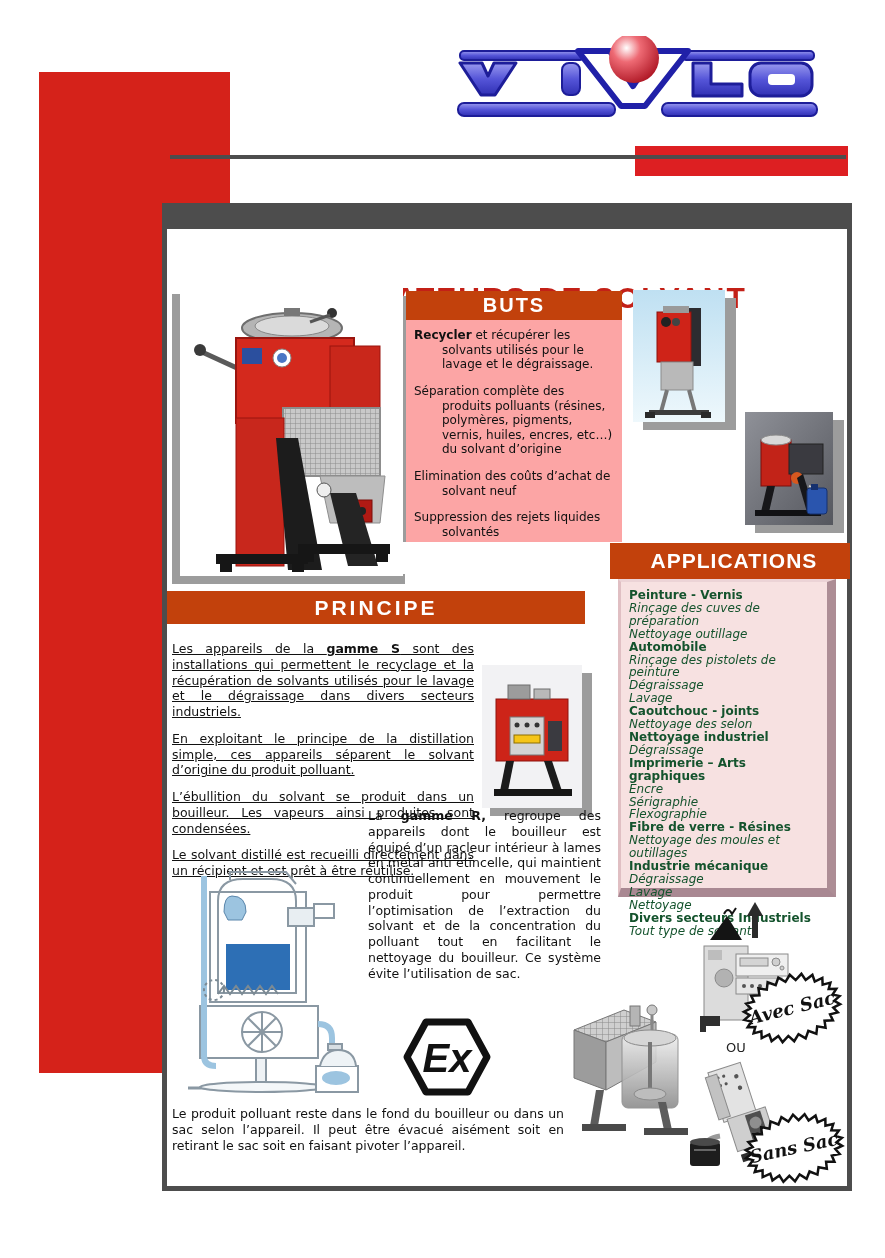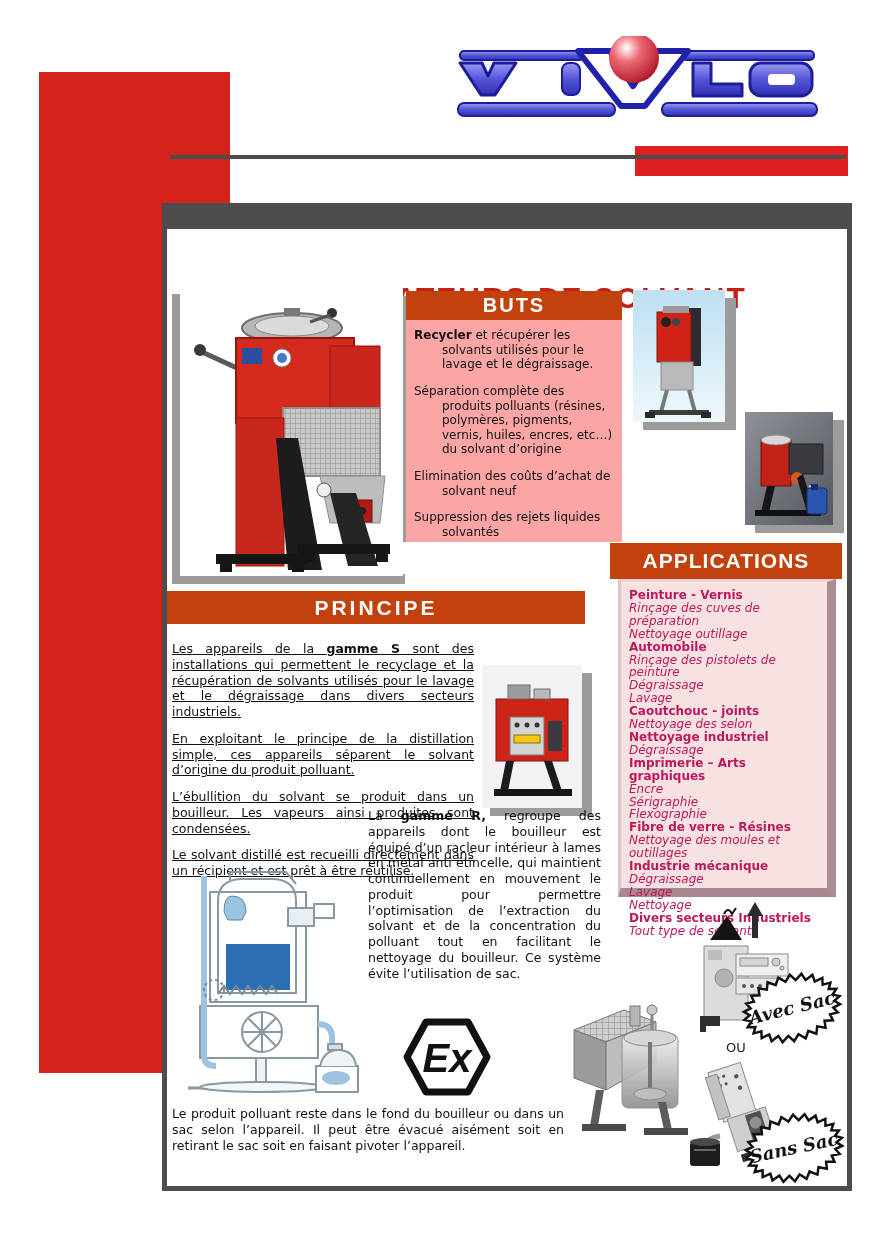--- a/index.html
+++ b/index.html
@@ -17,21 +17,21 @@
               font-family:"Liberation Sans",sans-serif;letter-spacing:2px;
               display:flex;align-items:center;justify-content:center;}
   .shadow{background:#9c9c9c;}
   .photo{background:#ffffff;overflow:hidden;}
   .buts-body{background:#fca5a5;font-size:12px;line-height:1.22;box-sizing:border-box;
              padding:8px 7px 6px 8px;}
   .buts-item{padding-left:28px;text-indent:-28px;margin-bottom:12px;}
   .apps-box{background:#f7e1e1;box-sizing:border-box;
             border-style:solid;border-width:3px 9px 9px 3px;
             border-color:#ecd3d6 #ad8d95 #a98892 #e0bfc3;
-            padding:7px 4px 4px 8px;color:#be185d;font-size:12px;line-height:12.9px;}
+            padding:7px 4px 4px 8px;color:#14532d;font-size:12px;line-height:12.9px;}
   .app-h{font-weight:bold;}
   .app-s{font-style:italic;}
   .just{text-align:justify;}
   .principe-text{font-size:12.5px;line-height:1.26;}
   .principe-text p{margin:0 0 11px 0;text-decoration:underline;}
   .body-par{font-size:12.5px;line-height:1.26;}
   .ou-label{font-size:13px;color:#222;}
   .stamp-text{font-family:"DejaVu Serif",serif;font-weight:bold;font-style:italic;}
 </style>
 </head>
@@ -176,21 +176,21 @@
       <circle cx="52" cy="66" r="6" fill="#d7581f"></circle>
       <polygon points="22,74 16,100 24,100 30,74" fill="#17171a"></polygon>
       <polygon points="58,62 70,100 62,100 52,66" fill="#17171a"></polygon>
       <rect x="10" y="98" width="66" height="6" fill="#111114"></rect>
       <path d="M64 74 q8 2 6 12" stroke="#cccccc" stroke-width="2" fill="none"></path>
       <rect x="62" y="76" width="20" height="26" rx="3" fill="#2a55ae" stroke="#15306e"></rect>
       <rect x="66" y="72" width="7" height="6" fill="#15306e"></rect>
     </svg>
   </div>
 
-  <div class="abs sec-header" style="left:610px;top:543px;width:232px;height:36px;font-size:21px;letter-spacing:1px;z-index:7;">APPLICATIONS</div>
+  <div class="abs sec-header" style="left:610px;top:543px;width:232px;height:36px;font-size:21px;letter-spacing:1px;z-index:7;padding-left:8px;">APPLICATIONS</div>
   <div class="abs apps-box" style="left:618px;top:579px;width:218px;height:318px;z-index:6;">
       <div class="app-h">Peinture  - Vernis</div>
       <div class="app-s">Rinçage des cuves de préparation</div>
       <div class="app-s">Nettoyage outillage</div>
       <div class="app-h">Automobile</div>
       <div class="app-s">Rinçage des pistolets de peinture</div>
       <div class="app-s">Dégraissage</div>
       <div class="app-s">Lavage</div>
       <div class="app-h">Caoutchouc - joints</div>
       <div class="app-s">Nettoyage des selon</div>

